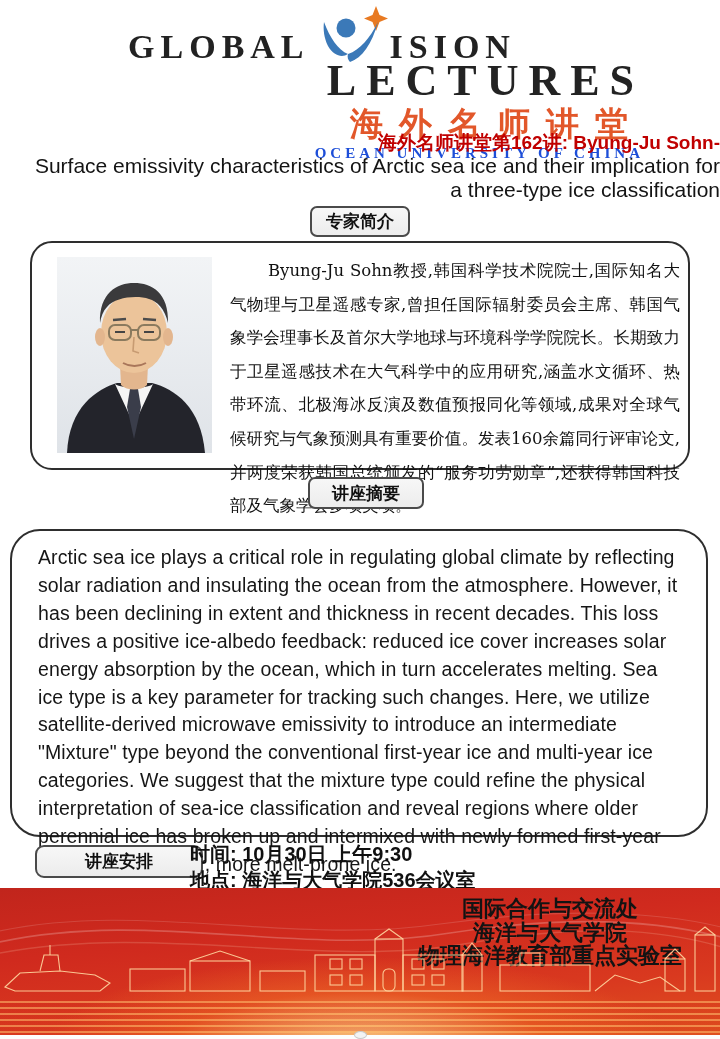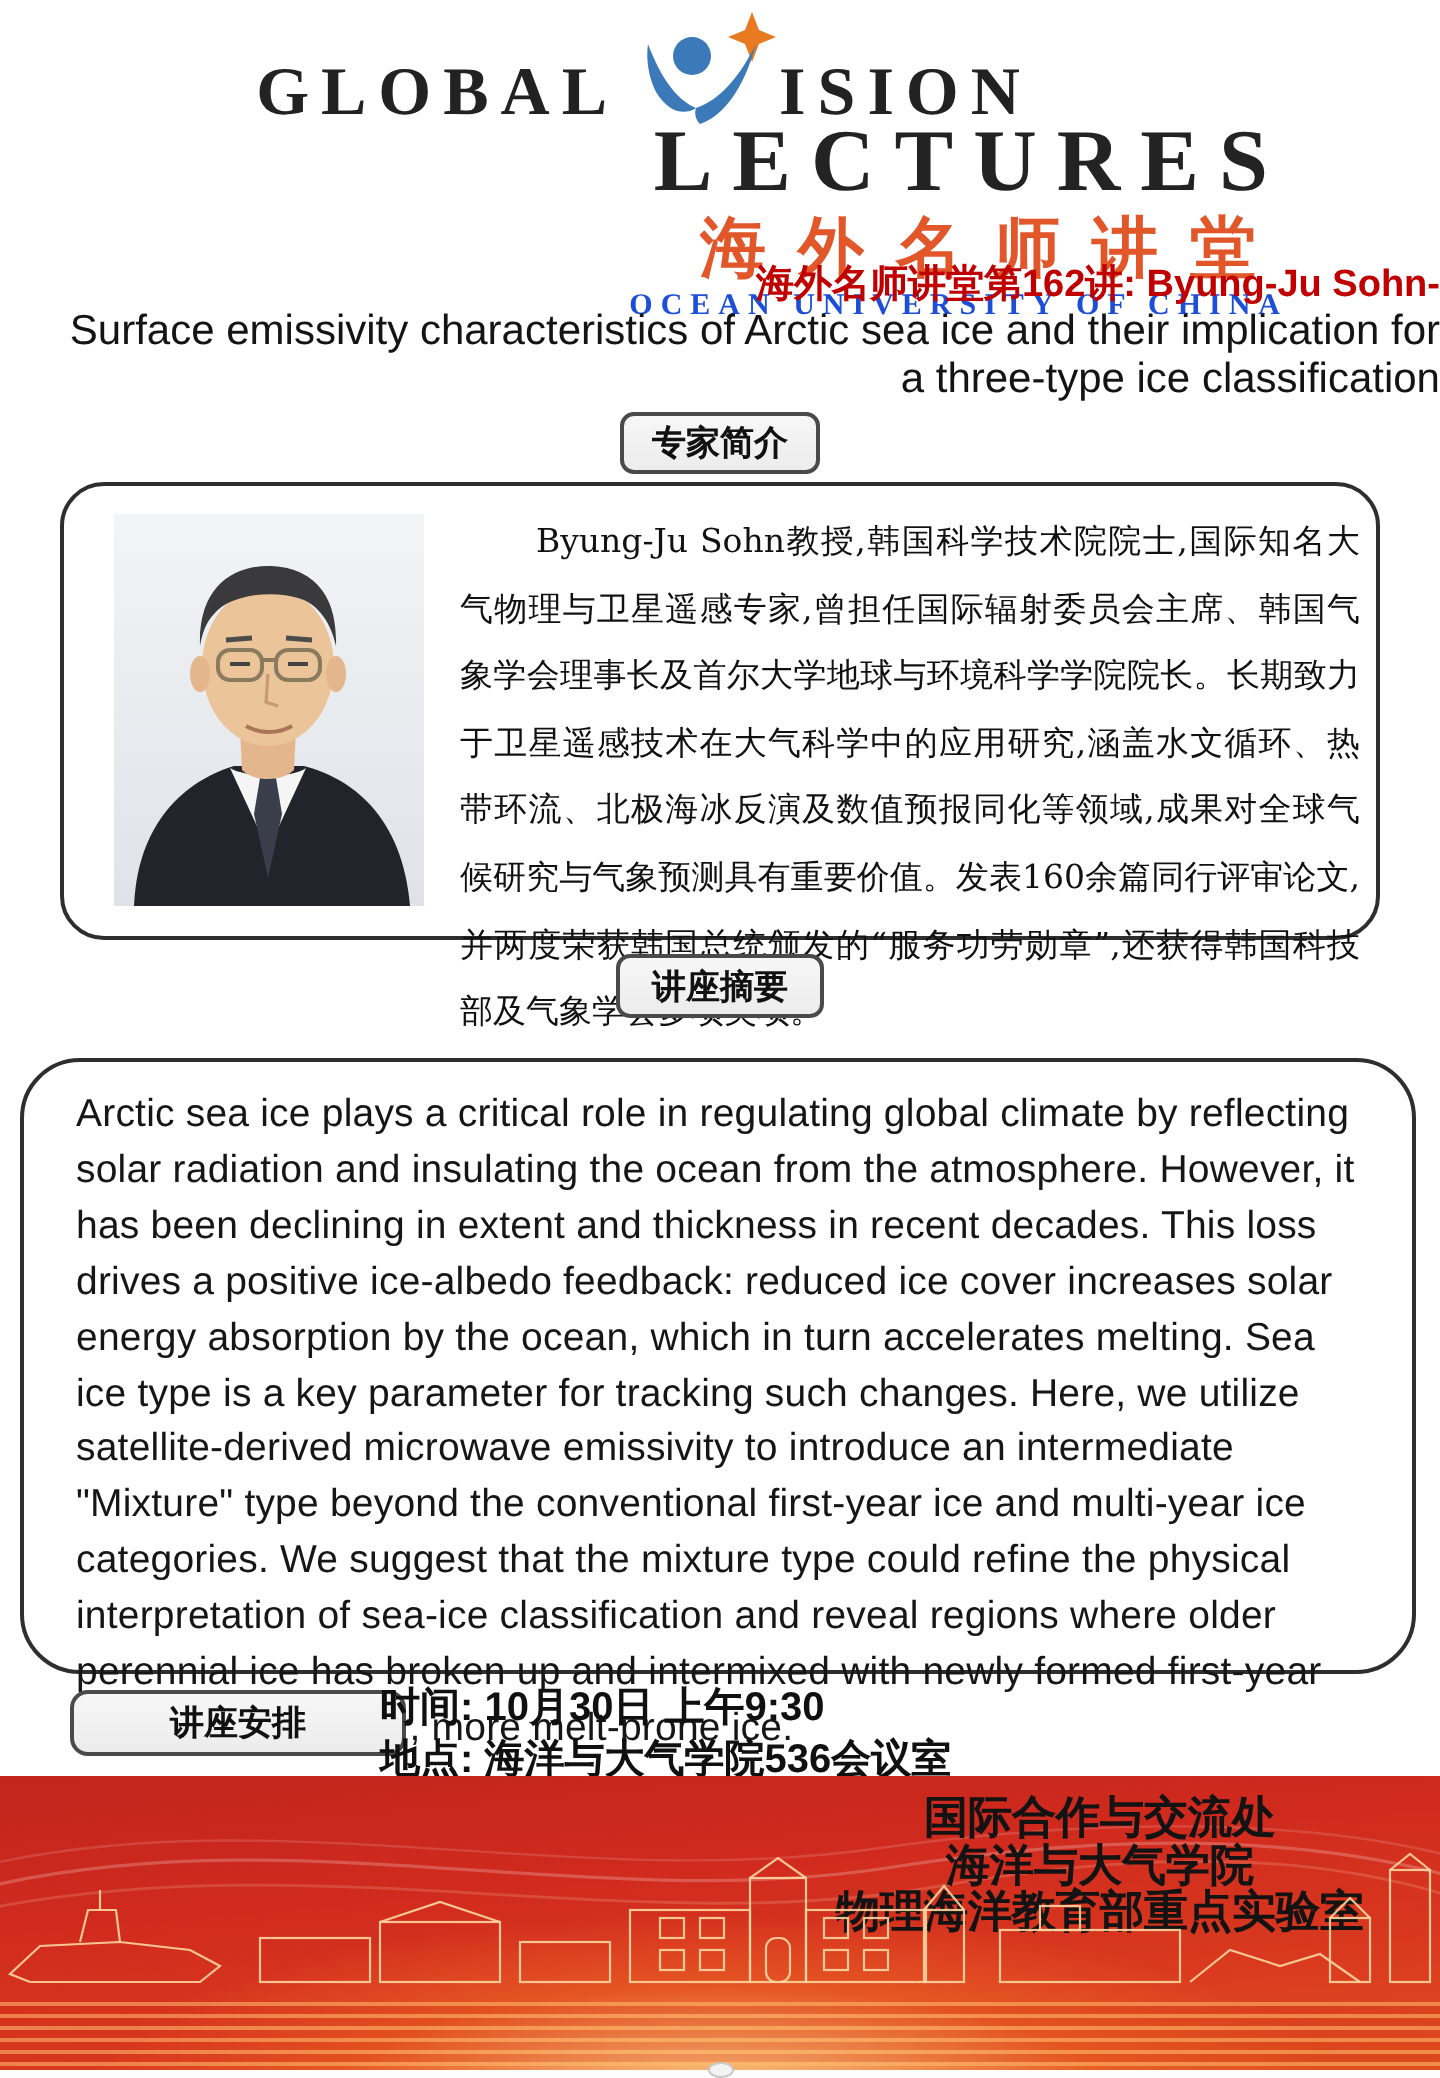--- a/index.html
+++ b/index.html
@@ -38,21 +38,21 @@
   .title-en { font-size: 21px; font-weight: normal; color: #141414; line-height: 24px; }
 
   
   .pill-btn {
     position: absolute; display: flex; align-items: center; justify-content: center;
     background: linear-gradient(#f7f7f7, #ececec);
     border: 2px solid #4a4a4a; border-radius: 7px;
     font-size: 17px; font-weight: bold; color: #111; cursor: pointer;
   }
   .btn-expert   { top: 206px; left: 310px; width: 100px; height: 31px; }
-  .btn-abstract { top: 477px; left: 308px; width: 104px; height: 32px; }
+  .btn-abstract { top: 477px; left: 308px; width: 116px; height: 32px; }
   .btn-schedule { top: 845px; left: 35px;  width: 168px; height: 33px; border-radius: 9px; }
 
   
   .expert-box {
     position: absolute; top: 241px; left: 30px; width: 660px; height: 229px;
     border: 2px solid #2e2e2e; border-radius: 22px; background: #fff;
   }
   .portrait {
     position: absolute; top: 14px; left: 25px; width: 155px; height: 196px;
     overflow: hidden; background: #eef0f2;

